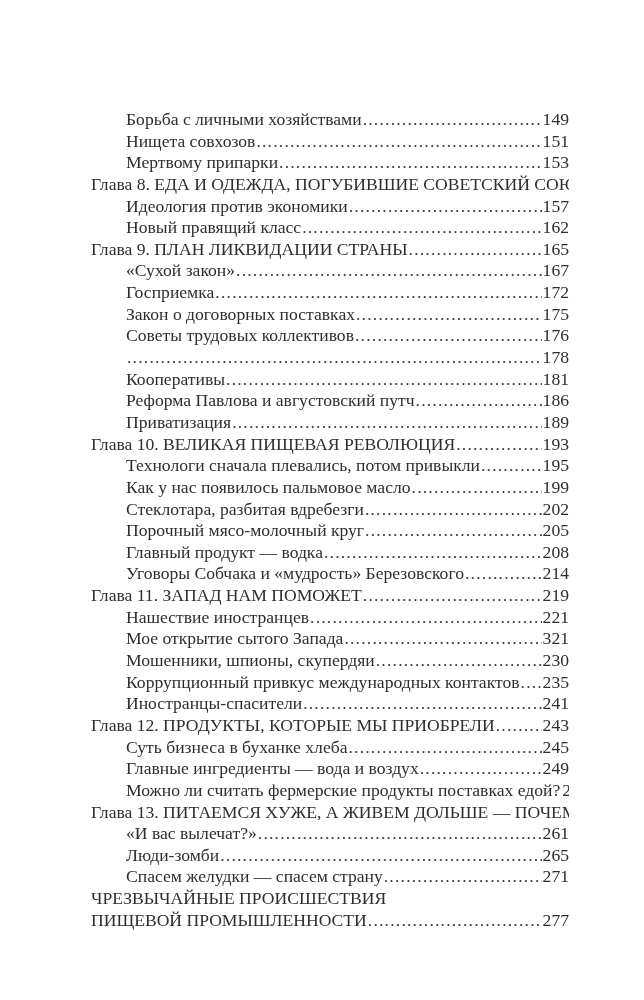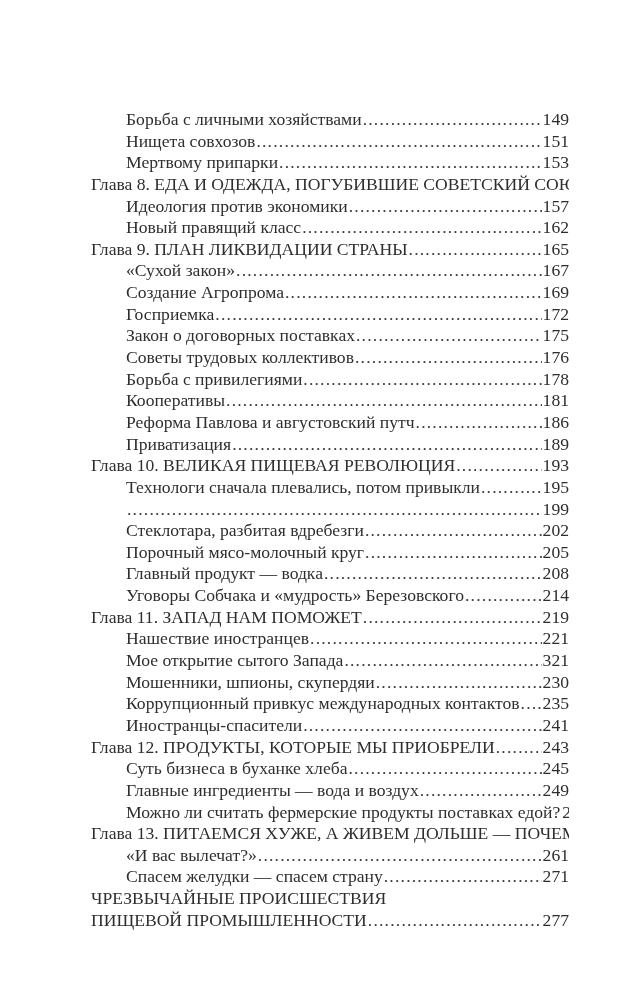--- a/index.html
+++ b/index.html
@@ -83,41 +83,35 @@
       <span class="title">Глава 9. ПЛАН ЛИКВИДАЦИИ СТРАНЫ</span>
       <span class="leader"></span>
       <span class="page">165</span>
     </div>
     <div class="row sub">
       <span class="title">«Сухой закон»</span>
       <span class="leader"></span>
       <span class="page">167</span>
     </div>
     <div class="row sub">
-      <span class="title">Создание Агропрома</span>
-      <span class="leader"></span>
-      <span class="page">169</span>
-    </div>
-    <div class="row sub">
       <span class="title">Госприемка</span>
       <span class="leader"></span>
       <span class="page">172</span>
     </div>
     <div class="row sub">
       <span class="title">Закон о договорных поставках</span>
       <span class="leader"></span>
       <span class="page">175</span>
     </div>
     <div class="row sub">
       <span class="title">Советы трудовых коллективов</span>
       <span class="leader"></span>
       <span class="page">176</span>
     </div>
     <div class="row sub">
-      <span class="title">Борьба с привилегиями</span>
       <span class="leader"></span>
       <span class="page">178</span>
     </div>
     <div class="row sub">
       <span class="title">Кооперативы</span>
       <span class="leader"></span>
       <span class="page">181</span>
     </div>
     <div class="row sub">
       <span class="title">Реформа Павлова и августовский путч</span>
@@ -133,20 +127,21 @@
       <span class="title">Глава 10. ВЕЛИКАЯ ПИЩЕВАЯ РЕВОЛЮЦИЯ</span>
       <span class="leader"></span>
       <span class="page">193</span>
     </div>
     <div class="row sub">
       <span class="title">Технологи сначала плевались, потом привыкли</span>
       <span class="leader"></span>
       <span class="page">195</span>
     </div>
     <div class="row sub">
+      <span class="title">Как у нас появилось пальмовое масло</span>
       <span class="leader"></span>
       <span class="page">199</span>
     </div>
     <div class="row sub">
       <span class="title">Стеклотара, разбитая вдребезги</span>
       <span class="leader"></span>
       <span class="page">202</span>
     </div>
     <div class="row sub">
       <span class="title">Порочный мясо-молочный круг</span>
@@ -214,20 +209,25 @@
       <span class="page">256</span>
     </div>
     <div class="row chapter">
       <span class="title">Глава 13. ПИТАЕМСЯ ХУЖЕ, А ЖИВЕМ ДОЛЬШЕ — ПОЧЕМУ?</span>
       <span class="leader"></span>
     </div>
     <div class="row sub">
       <span class="title">«И вас вылечат?»</span>
       <span class="leader"></span>
       <span class="page">261</span>
+    </div>
+    <div class="row sub">
+      <span class="title">Люди-зомби</span>
+      <span class="leader"></span>
+      <span class="page">265</span>
     </div>
     <div class="row sub">
       <span class="title">Спасем желудки — спасем страну</span>
       <span class="leader"></span>
       <span class="page">271</span>
     </div>
     <div class="row chapter nopage">
       <span class="title">ЧРЕЗВЫЧАЙНЫЕ ПРОИСШЕСТВИЯ</span>
     </div>
     <div class="row chapter">

